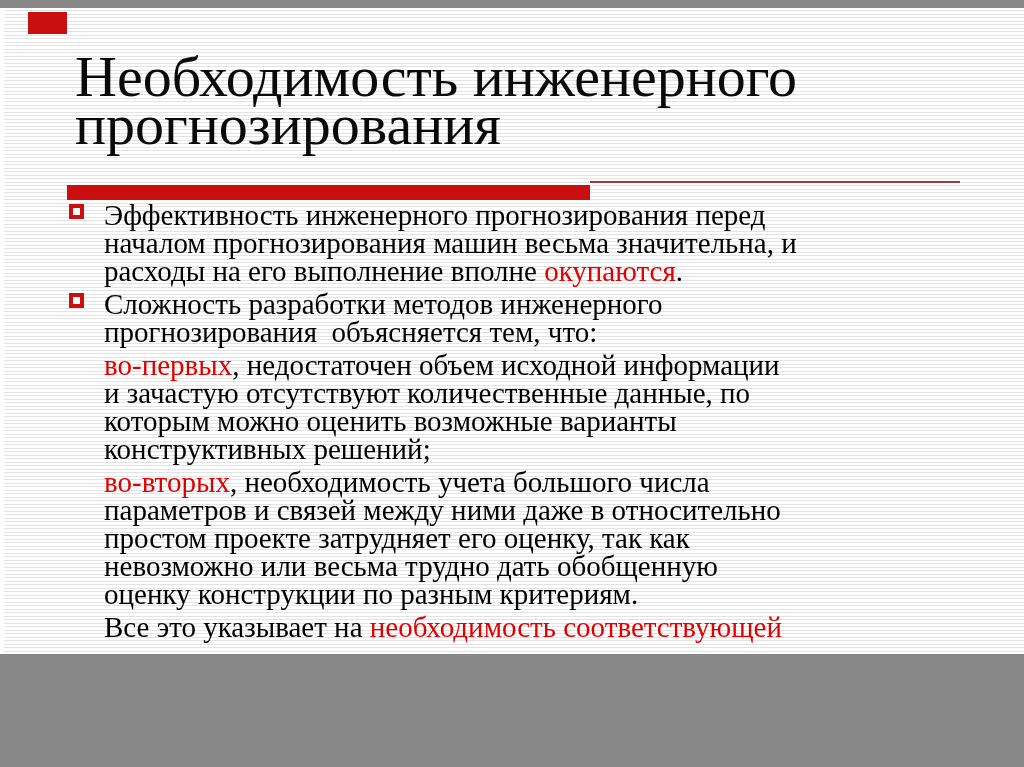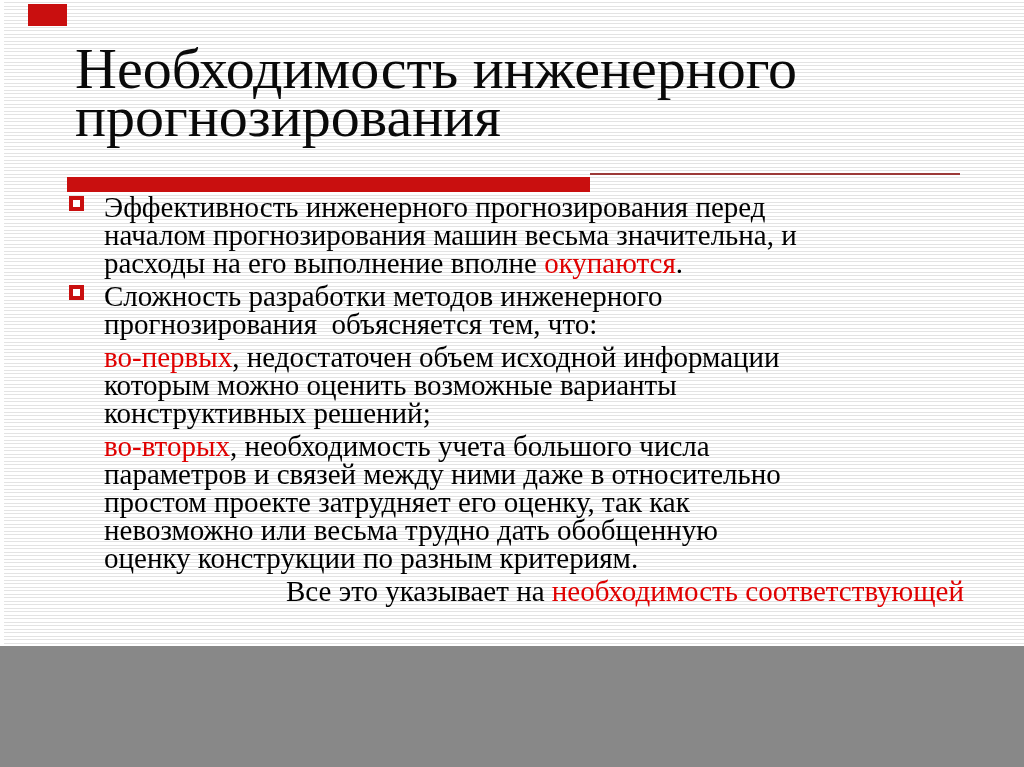--- a/index.html
+++ b/index.html
@@ -1,19 +1,19 @@
 <!DOCTYPE html>
 <html style="--accent: #c90f0f; --textred: #e00000; --thinline: #9c3a38; --footline: #c9aaaa;"><head>
 <meta charset="utf-8">
 <style>
   html,body{margin:0;padding:0;background:#888;}
   .slide{
     position:relative;
     width:1024px;height:646px;
-    margin:0 auto;
+    margin:8px auto;
     overflow:hidden;
     font-family:"Liberation Serif","DejaVu Serif",serif;
     background:repeating-linear-gradient(to bottom,
       #ffffff 0px,#ffffff 2.2px,#e3e3e3 2.2px,#e3e3e3 3.5px);
   }
   .left-strip{
     position:absolute;left:0;top:0;width:4px;height:767px;background:#ffffff;
   }
   .accent-square{
     position:absolute;left:28px;top:4px;width:39px;height:22px;
@@ -30,21 +30,21 @@
   }
   .rule-line{
     position:absolute;left:590px;top:173px;width:370px;height:2px;
     background:var(--thinline,#9c3a38);
   }
   .body{
     position:absolute;left:104px;top:193px;width:860px;
     font-size:29px;line-height:28px;color:#000;
   }
   .para{position:relative;margin:0 0 5px 0;}
-  .para:last-child{margin-bottom:0;text-align:right;}
+  .para:last-child{margin-bottom:0;}
   .line{white-space:pre;height:28px;}
   .bullet{
     position:absolute;left:-35px;top:3px;
     width:15px;height:15px;box-sizing:border-box;
     border:4px solid var(--accent,#c90f0f);
     background:#ffffff;
   }
   .red{color:var(--textred,#e00000);}
   .footer-line{
     position:absolute;left:64px;top:696px;width:894px;height:3px;
@@ -77,20 +77,21 @@
         <div class="line"><span>началом прогнозирования машин весьма значительна, и</span></div>
         <div class="line"><span>расходы на его выполнение вполне </span><span class="red">окупаются</span><span>.</span></div>
       </div>
       <div class="para">
         <span class="bullet"></span>
         <div class="line"><span>Сложность разработки методов инженерного</span></div>
         <div class="line"><span>прогнозирования  объясняется тем, что:</span></div>
       </div>
       <div class="para">
         <div class="line"><span class="red">во-первых</span><span>, недостаточен объем исходной информации</span></div>
+        <div class="line"><span>и зачастую отсутствуют количественные данные, по</span></div>
         <div class="line"><span>которым можно оценить возможные варианты</span></div>
         <div class="line"><span>конструктивных решений;</span></div>
       </div>
       <div class="para">
         <div class="line"><span class="red">во-вторых</span><span>, необходимость учета большого числа</span></div>
         <div class="line"><span>параметров и связей между ними даже в относительно</span></div>
         <div class="line"><span>простом проекте затрудняет его оценку, так как</span></div>
         <div class="line"><span>невозможно или весьма трудно дать обобщенную</span></div>
         <div class="line"><span>оценку конструкции по разным критериям.</span></div>
       </div>

